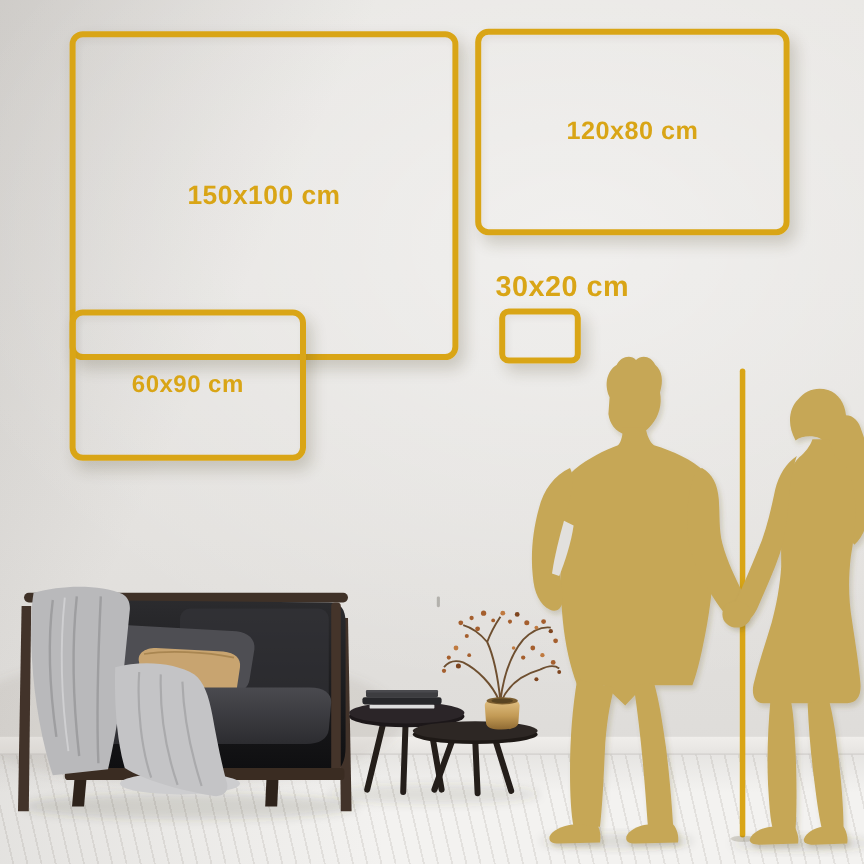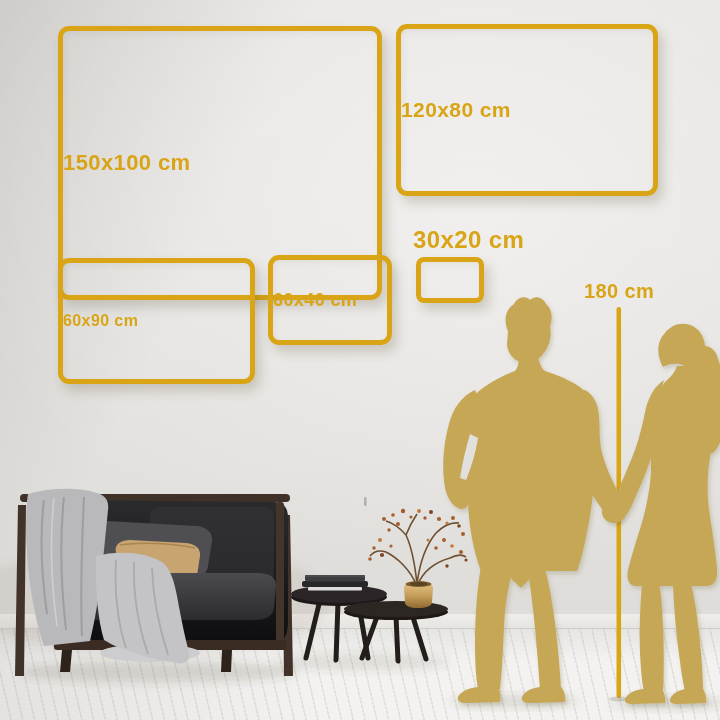--- a/index.html
+++ b/index.html
@@ -29,29 +29,29 @@
       repeating-linear-gradient(77deg,
         var(--floor,#F3F2F0) 0px, var(--floor,#F3F2F0) 10px,
         #E3E1DE 10px, #E3E1DE 11.5px);
   }
   .scene{position:absolute;inset:0;width:720px;height:720px;}
   
   .frame{
     position:absolute;box-sizing:border-box;
     border:5px solid var(--gold,#D9A516);border-radius:11px;
     box-shadow:5px 7px 12px rgba(70,60,25,.20), inset 2px 3px 6px rgba(60,50,20,.06);
-    display:flex;align-items:center;justify-content:flex-start;
+    display:flex;align-items:center;justify-content:center;
   }
   .flabel{
     color:var(--gold,#D9A516);font-weight:700;letter-spacing:.4px;
     white-space:nowrap;user-select:none;
   }
   .f1{left:58px;top:26px;width:324px;height:274px}.f1 .flabel{font-size:22px}
   .f2{left:396px;top:24px;width:262px;height:172px}.f2 .flabel{font-size:21px}
-  .f3{left:58px;top:258px;width:197px;height:126px}.f3 .flabel{font-size:16px}
+  .f3{left:58px;top:258px;width:197px;height:126px}.f3 .flabel{font-size:20px}
   .f4{left:268px;top:255px;width:124px;height:90px}.f4 .flabel{font-size:18px}
   .f5{left:416px;top:257px;width:68px;height:46px;border-radius:8px}
   .label-30x20{position:absolute;left:413px;top:226px;font-size:24px}
   .ruler-label{position:absolute;left:558px;top:280px;width:122px;text-align:center;font-size:20px}
   
   .sil{fill:var(--silhouette,#C6A757)}
   .goldfill{fill:var(--gold,#D9A516)}
   .wallpatch{fill:#E2E0DD}
   .woodfill{fill:var(--wood,#42332A)}
 </style>
@@ -205,21 +205,17 @@
 
   <div class="frame f1">
     <span class="flabel">150x100 cm</span>
   </div>
   <div class="frame f2">
     <span class="flabel">120x80 cm</span>
   </div>
   <div class="frame f3">
     <span class="flabel">60x90 cm</span>
   </div>
-  <div class="frame f4">
-    <span class="flabel">60x40 cm</span>
-  </div>
   <div class="frame f5"></div>
   <div class="flabel label-30x20">30x20 cm</div>
 
-  <div class="flabel ruler-label">180 cm</div>
 
 </div>
 
 </body></html>

